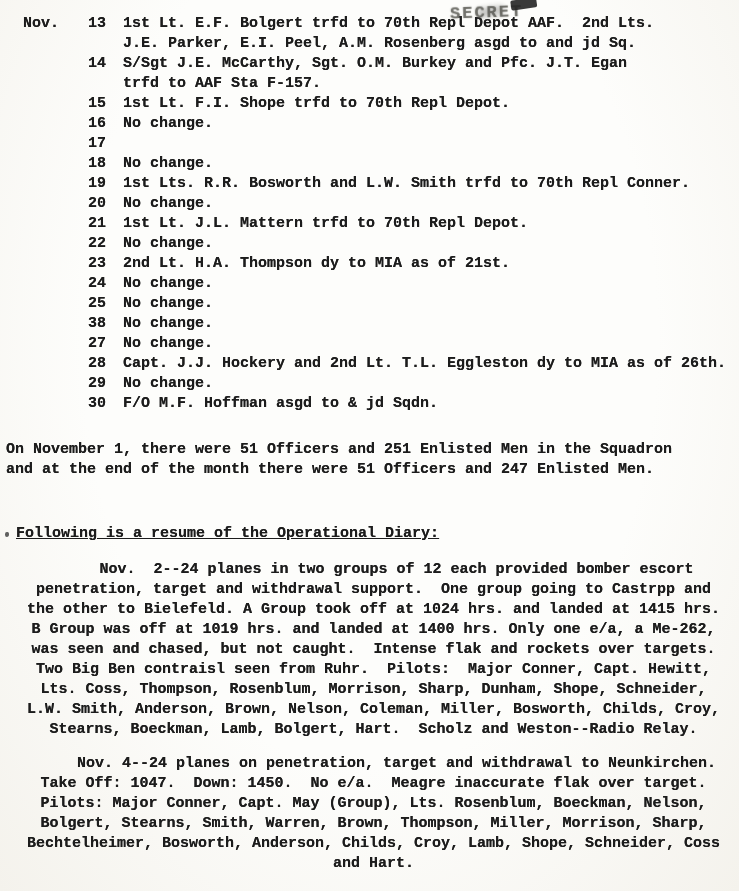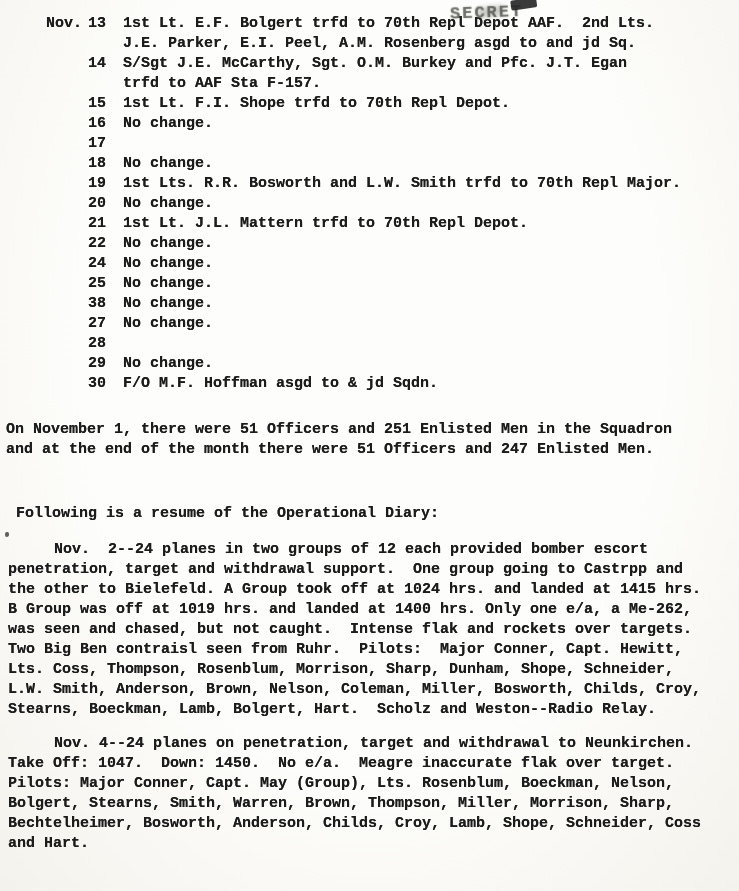--- a/index.html
+++ b/index.html
@@ -23,31 +23,31 @@
     color: #1c1c1c;
     text-shadow: 0 0 0.6px rgba(25,25,25,0.85);
   }
   
   .log { padding-top: 14px; }
   .log-row {
     display: grid;
     grid-template-columns: 88px 35px 1fr;
     align-items: start;
   }
-  .col-month { padding-left: 46px; }
+  .col-month { padding-left: 23px; }
   .col-day { }
   .col-text { white-space: pre; }
   
   .para {
     margin: 0;
     white-space: pre;
   }
   .strength { margin: 26px 0 0 6px; }
-  .intro    { margin: 44px 0 0 16px; }
-  .diary    { margin: 16px 0 0 8px; text-indent: 46px; }
+  .intro    { margin: 44px 0 0 16px; text-decoration: underline; }
+  .diary    { margin: 16px 0 0 8px; text-indent: 46px; text-align: center; }
   .diary.second { margin-top: 14px; }
   
   .stamp {
     position: absolute;
     left: 450px;
     top: 0px;
     transform: rotate(-2deg);
     white-space: nowrap;
     pointer-events: none;
   }
@@ -125,41 +125,46 @@
 
   <div class="log-row">
     <div class="col-month"></div>
     <div class="col-day">18</div>
     <div class="col-text">No change.</div>
   </div>
 
   <div class="log-row">
     <div class="col-month"></div>
     <div class="col-day">19</div>
-    <div class="col-text">1st Lts. R.R. Bosworth and L.W. Smith trfd to 70th Repl Major.</div>
+    <div class="col-text">1st Lts. R.R. Bosworth and L.W. Smith trfd to 70th Repl Conner.</div>
   </div>
 
   <div class="log-row">
     <div class="col-month"></div>
     <div class="col-day">20</div>
     <div class="col-text">No change.</div>
   </div>
 
   <div class="log-row">
     <div class="col-month"></div>
     <div class="col-day">21</div>
     <div class="col-text">1st Lt. J.L. Mattern trfd to 70th Repl Depot.</div>
   </div>
 
   <div class="log-row">
     <div class="col-month"></div>
     <div class="col-day">22</div>
     <div class="col-text">No change.</div>
   </div>
 
+  <div class="log-row">
+    <div class="col-month"></div>
+    <div class="col-day">23</div>
+    <div class="col-text">2nd Lt. H.A. Thompson dy to MIA as of 21st.</div>
+  </div>
 
   <div class="log-row">
     <div class="col-month"></div>
     <div class="col-day">24</div>
     <div class="col-text">No change.</div>
   </div>
 
   <div class="log-row">
     <div class="col-month"></div>
     <div class="col-day">25</div>
@@ -174,20 +179,21 @@
 
   <div class="log-row">
     <div class="col-month"></div>
     <div class="col-day">27</div>
     <div class="col-text">No change.</div>
   </div>
 
   <div class="log-row">
     <div class="col-month"></div>
     <div class="col-day">28</div>
+    <div class="col-text">Capt. J.J. Hockery and 2nd Lt. T.L. Eggleston dy to MIA as of 26th.</div>
   </div>
 
   <div class="log-row">
     <div class="col-month"></div>
     <div class="col-day">29</div>
     <div class="col-text">No change.</div>
   </div>
 
   <div class="log-row">
     <div class="col-month"></div>

